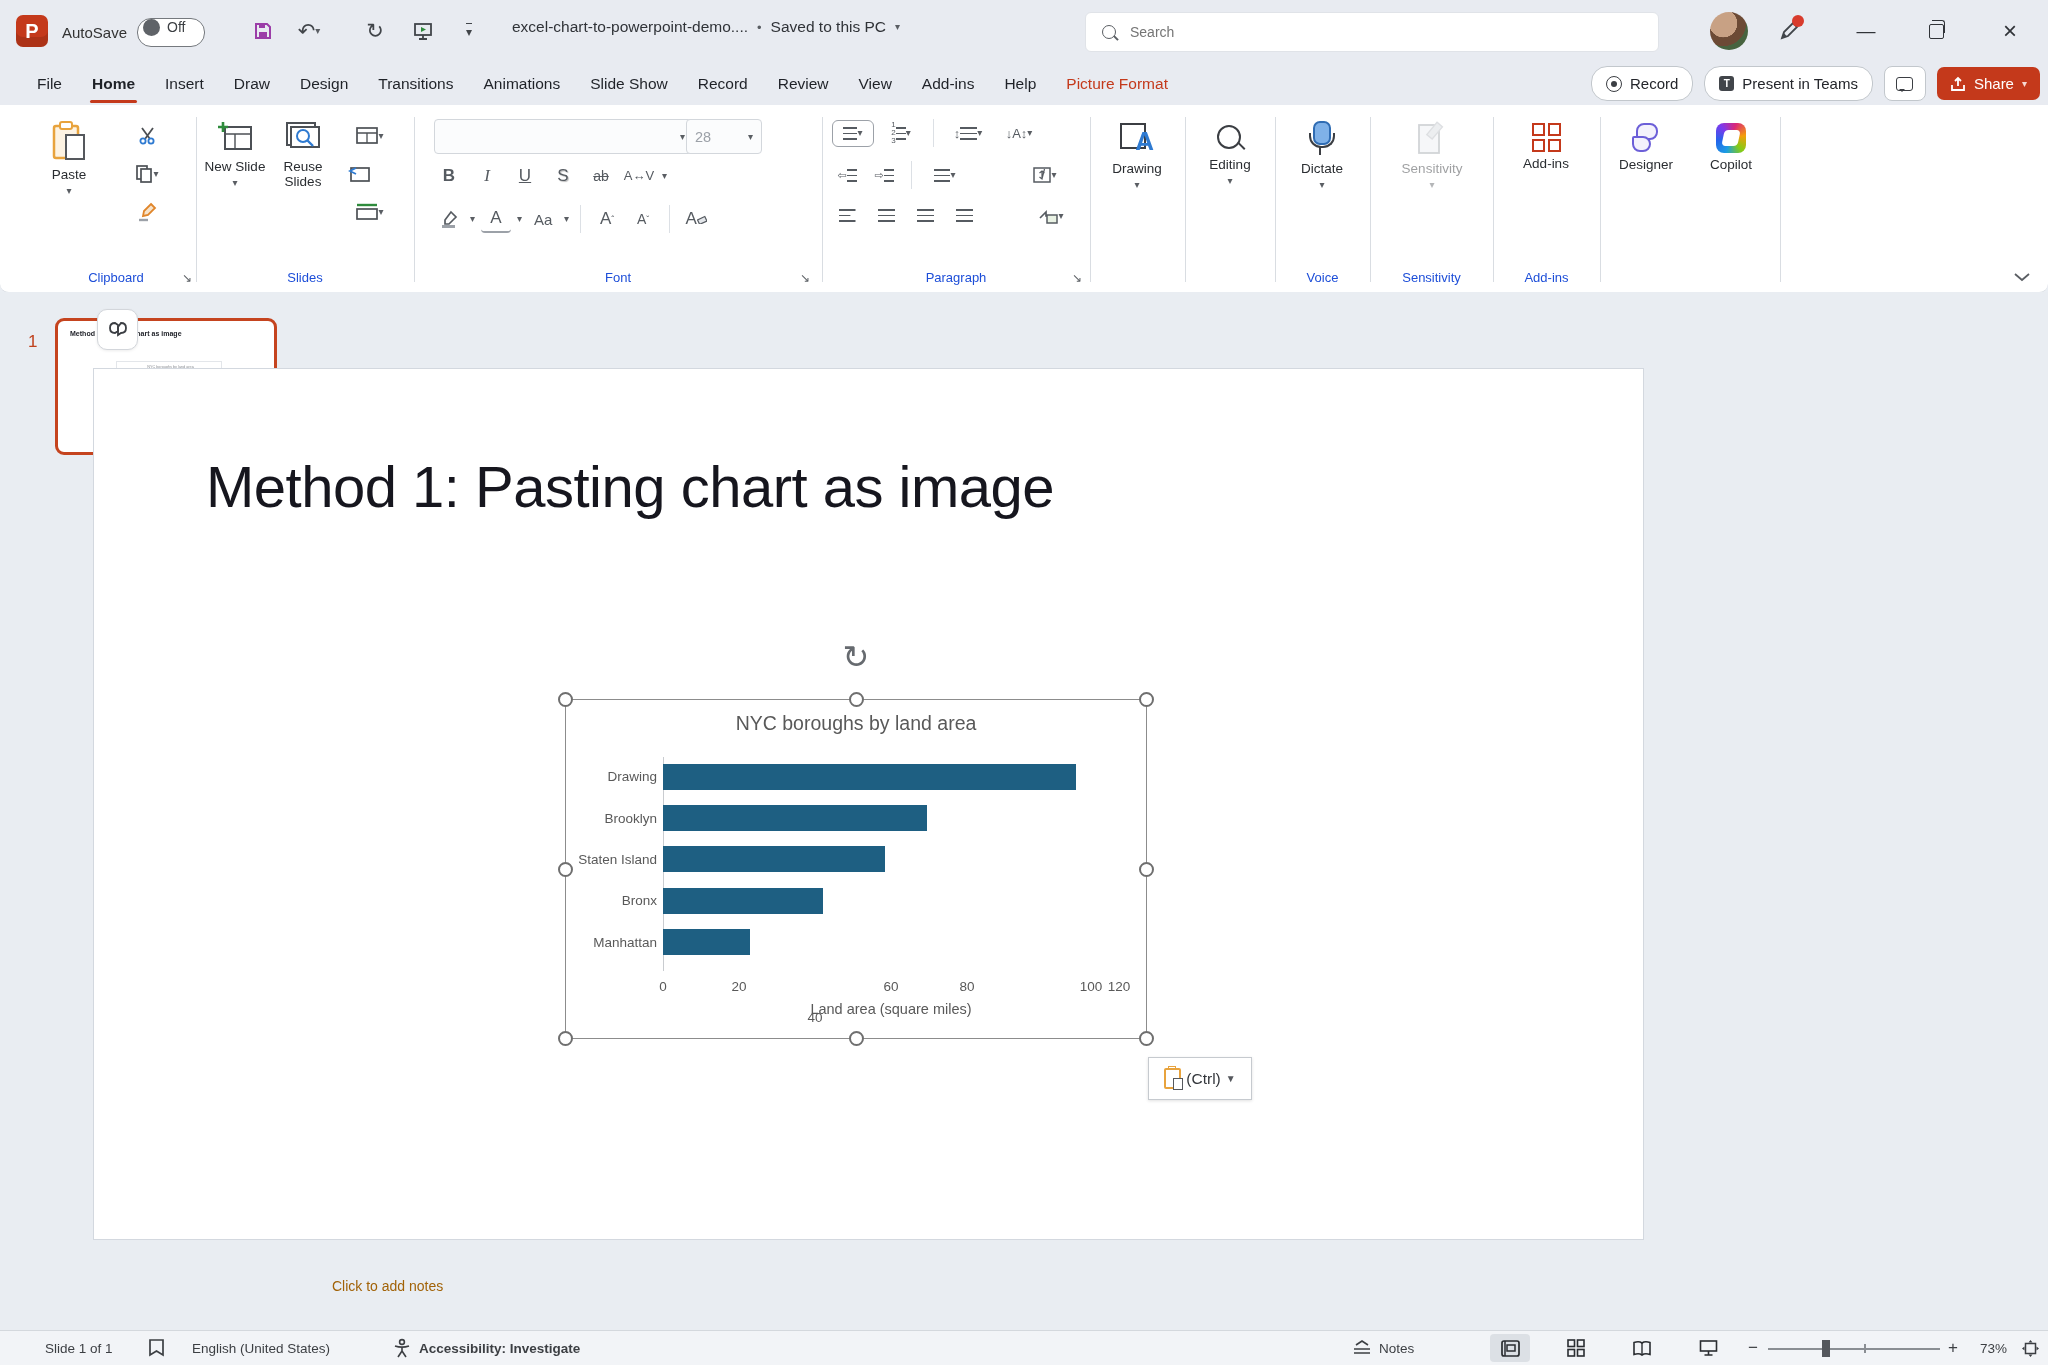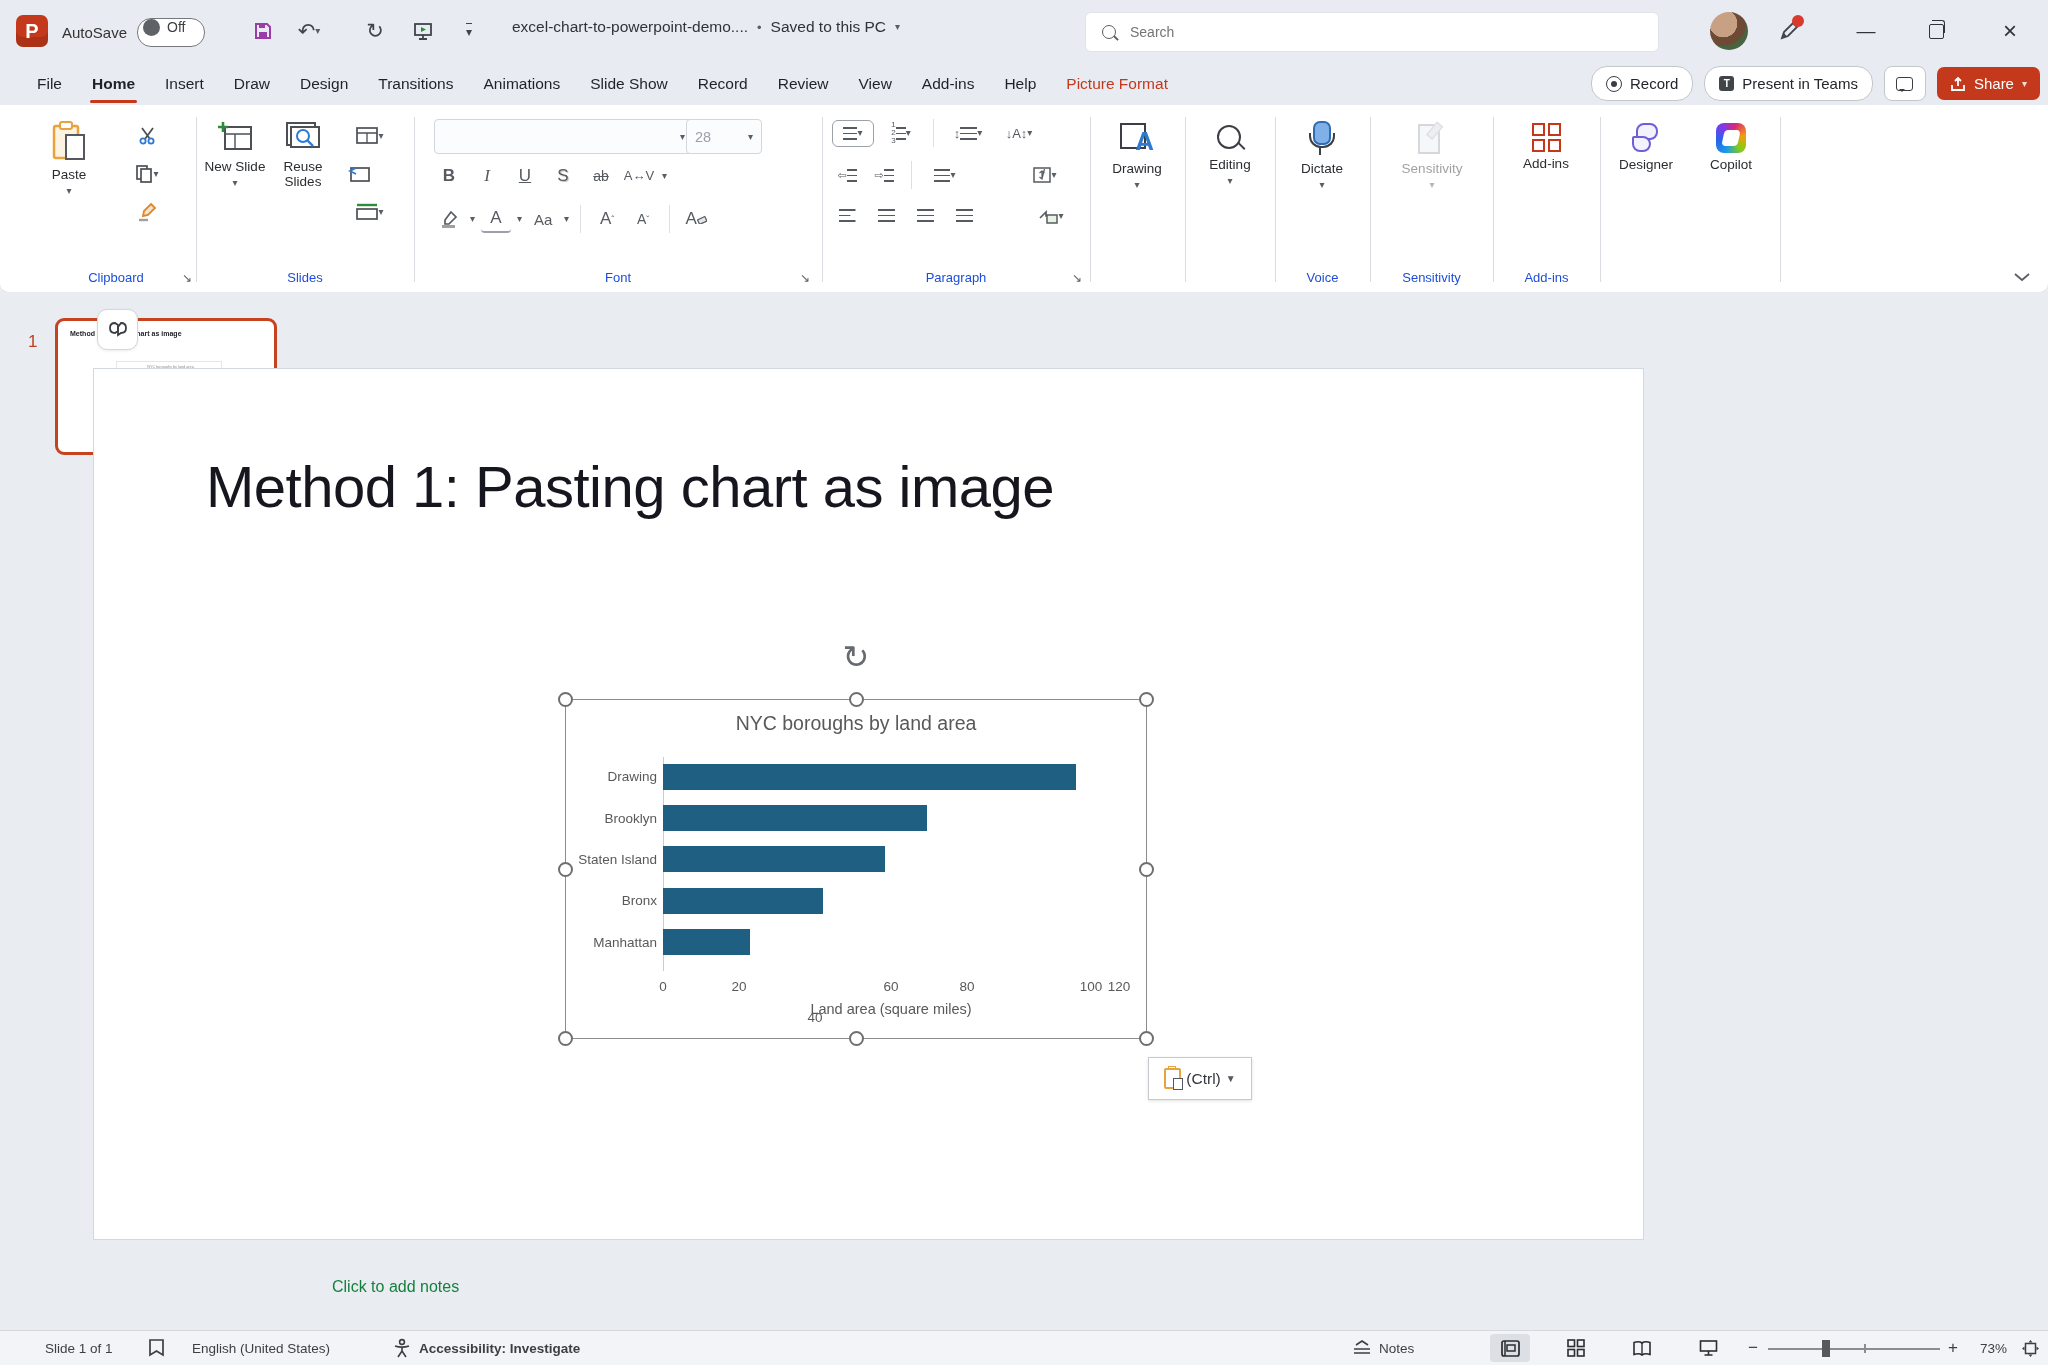--- a/index.html
+++ b/index.html
@@ -136,21 +136,21 @@
   #chart-xlabel{position:absolute;left:97px;top:301px;width:456px;text-align:center;font-size:14.5px;color:#595959}
 
   #ctrl-btn{position:absolute;left:1148px;top:765px;width:102px;height:41px;background:#fff;border:1px solid #C6CACF;
             box-shadow:0 1px 3px rgba(0,0,0,.12);display:flex;align-items:center;justify-content:center;gap:5px;
             font-size:15.5px;color:#33363B}
   .clip-ic{width:13px;height:17px;border:2px solid #E8A33D;border-radius:2px;position:relative}
   .clip-ic:before{content:"";position:absolute;left:2px;top:-4px;width:6px;height:3px;border:1.6px solid #E8A33D;border-bottom:none}
   .clip-ic:after{content:"";position:absolute;right:-4px;bottom:-3px;width:8px;height:10px;background:#fff;border:1.6px solid #55585D}
 
   #notes-bar{position:absolute;left:310px;right:0;top:952px;height:86px}
-  #notes-text{position:absolute;left:22px;top:34px;font-size:16px;color:#15803d}
+  #notes-text{position:absolute;left:22px;top:34px;font-size:14px;color:#a16207}
 
   
   #statusbar{position:absolute;left:0;top:1330px;width:2048px;height:35px;background:#F2F4F7;border-top:1px solid #D4D8DD;
              font-size:13.5px;color:#3C3F43}
   .sb{position:absolute;top:0;height:34px;display:flex;align-items:center;gap:7px}
   .viewbtn{width:40px;height:28px;margin-top:3px;display:flex;align-items:center;justify-content:center;border-radius:4px}
   .viewbtn.sel{background:#DCE0E5}
   #zoom-track{position:absolute;left:1768px;top:17px;width:172px;height:1.6px;background:#8A8E93}
   #zoom-thumb{position:absolute;left:1822px;top:9px;width:8px;height:17px;background:#55585D}
   #zoom-notch{position:absolute;left:1864px;top:13px;width:1.6px;height:9px;background:#8A8E93}

